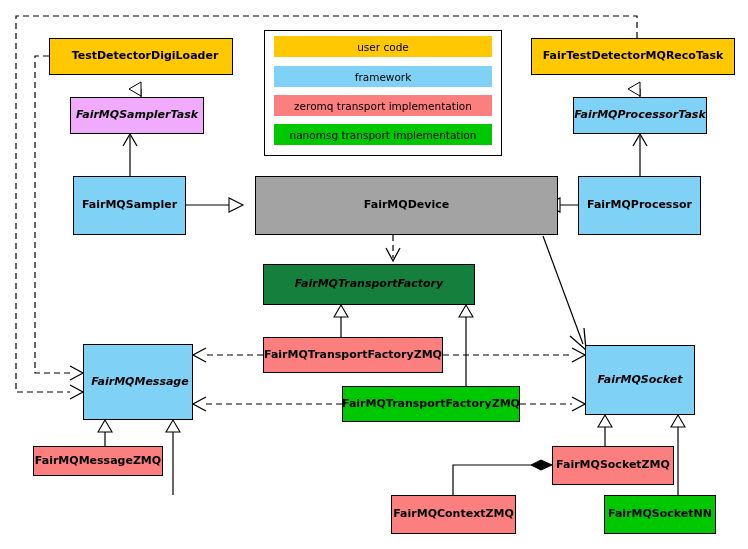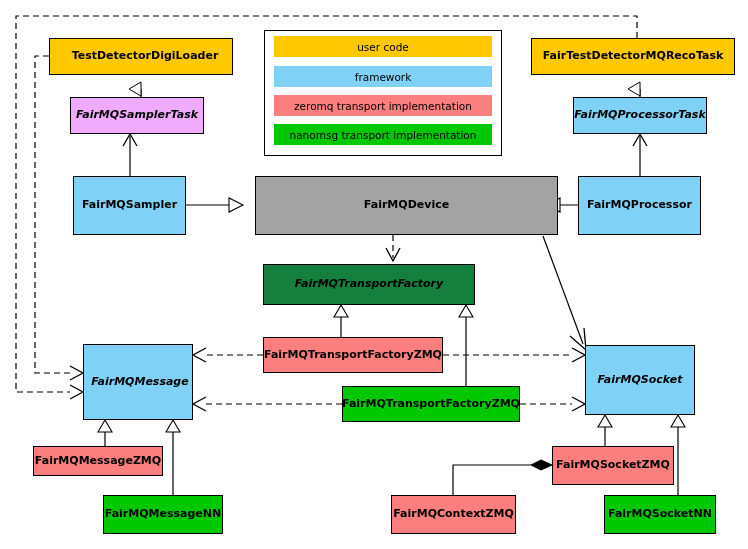--- a/index.html
+++ b/index.html
@@ -244,23 +244,20 @@
   </div>
 
   <div class="node italic" style="left:585px; top:345px; width:110px; height:70px; background:#7FD2F5;">
     <span>FairMQSocket</span>
   </div>
 
   <div class="node" style="left:33px; top:446px; width:130px; height:30px; background:#FC7F7F;">
     <span>FairMQMessageZMQ</span>
   </div>
 
-  <div class="node" style="left:103px; top:495px; width:120px; height:39px; background:#00C800;">
-    <span>FairMQMessageNN</span>
-  </div>
 
   <div class="node" style="left:552px; top:446px; width:122px; height:39px; background:#FC7F7F;">
     <span>FairMQSocketZMQ</span>
   </div>
 
   <div class="node" style="left:604px; top:495px; width:112px; height:39px; background:#00C800;">
     <span>FairMQSocketNN</span>
   </div>
 
   <div class="node" style="left:391px; top:495px; width:125px; height:39px; background:#FC7F7F;">

